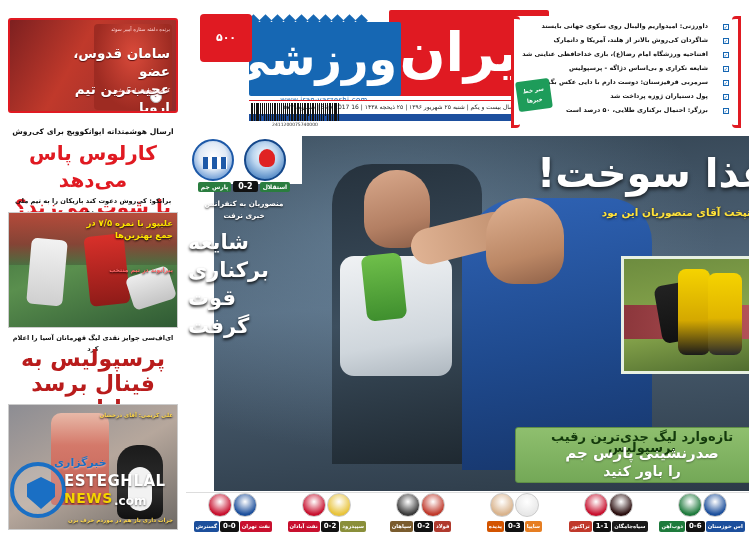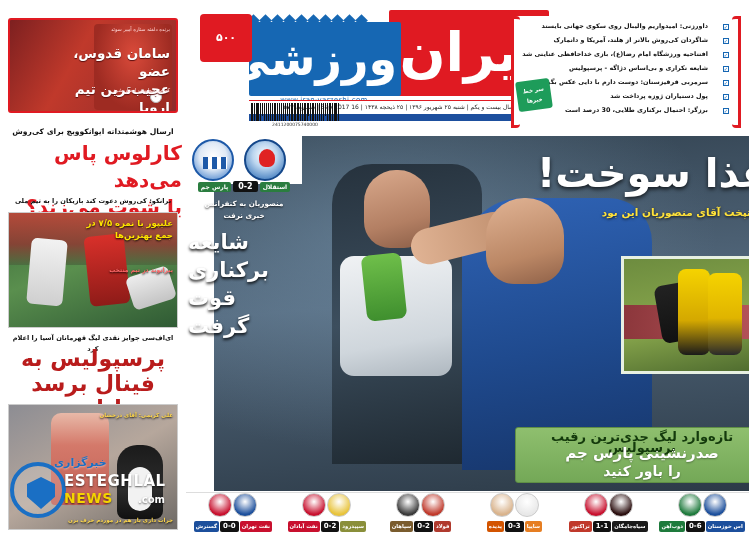--- a/index.html
+++ b/index.html
@@ -145,21 +145,21 @@
     font-size:5.4px; color:#ffe3e3; text-align:right; line-height:9px;
   }
 
   .lead2-kicker {
     position:absolute; left:6px; top:126px; width:174px;
     font-size:7.6px; font-weight:bold; color:#111; text-align:center;
     line-height:12px;
   }
   .lead2-head {
     position:absolute; left:4px; top:140px; width:178px;
-    font-size:20px; font-weight:bold; color:#e01a22; text-align:right;
+    font-size:20px; font-weight:bold; color:#e01a22; text-align:center;
     line-height:27px; letter-spacing:-0.5px;
   }
   .lead2-sub {
     position:absolute; left:6px; top:196px; width:174px;
     font-size:6.6px; font-weight:bold; color:#111; text-align:center;
     line-height:11px;
   }
 
   .photo-mid {
     position:absolute; left:8px; top:212px; width:170px; height:116px;
@@ -257,21 +257,21 @@
     position:absolute; left:54px; top:12px; font-size:15px; font-weight:bold;
     color:#ffffff; letter-spacing:0.5px; direction:ltr;
     text-shadow:0 1px 2px rgba(0,0,0,.6);
   }
   .wm-txt2 {
     position:absolute; left:54px; top:30px; font-size:14px; font-weight:bold;
     color:#f5d400; letter-spacing:0.5px; direction:ltr;
     text-shadow:0 1px 2px rgba(0,0,0,.6);
   }
   .wm-txt3 {
-    position:absolute; left:128px; top:34px; font-size:10px; font-weight:bold;
+    position:absolute; left:104px; top:34px; font-size:12px; font-weight:bold;
     color:#ffffff; direction:ltr; text-shadow:0 1px 2px rgba(0,0,0,.6);
   }
   .wm-fa {
     position:absolute; left:44px; top:-4px; font-size:11px; font-weight:bold;
     color:#1a6fc4; text-shadow:0 1px 2px rgba(255,255,255,.5);
   }
 
   
   .main-block {
     position:absolute; left:186px; top:136px; width:563px; height:355px;
@@ -569,21 +569,21 @@
       <div class="news-item">
         <span class="chk">✓</span>
         <span>سرمربی قرقیزستان: دوست دارم با دایی عکس بگیرم</span>
       </div>
       <div class="news-item">
         <span class="chk">✓</span>
         <span>پول دستیاران ژوزه پرداخت شد</span>
       </div>
       <div class="news-item">
         <span class="chk">✓</span>
-        <span>برزگر: احتمال برکناری طلایی، 30 درصد است</span>
+        <span>برزگر: احتمال برکناری طلایی، ۵۰ درصد است</span>
       </div>
     </div>
     <div class="news-stamp">سر خط خبرها</div>
   </div>
 
   <div class="col-left">
 
     <div class="ad-top">
       <div class="player"></div>
       <div class="ball"></div>

